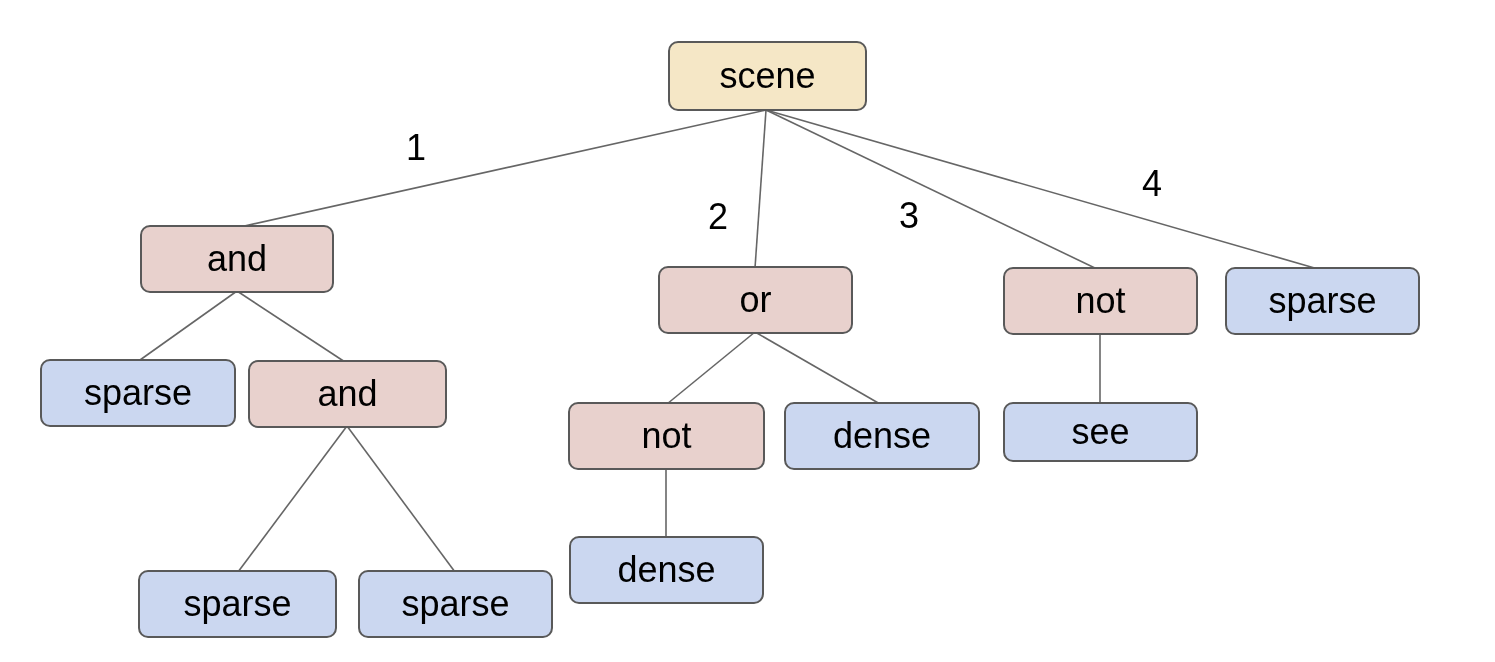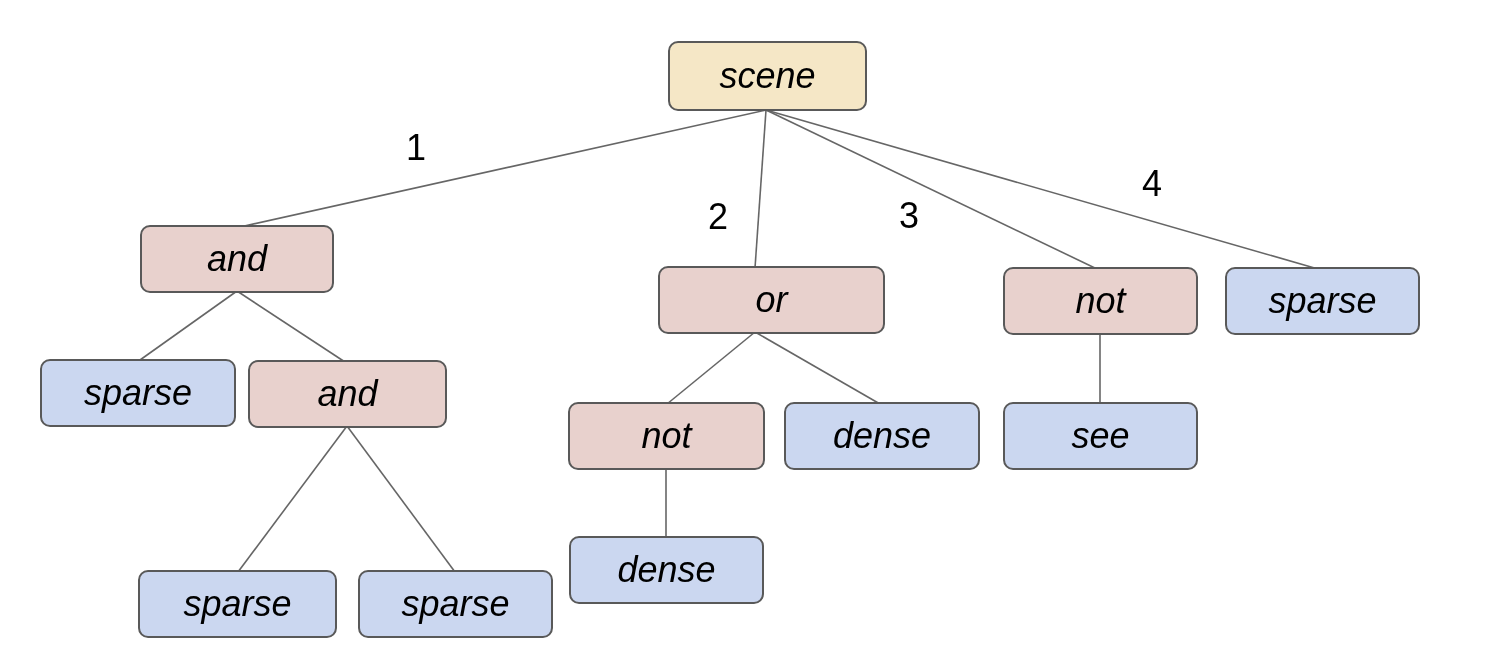--- a/index.html
+++ b/index.html
@@ -35,21 +35,20 @@
   .node {
     position: absolute;
     border: 2px solid var(--node-border, #595959);
     border-radius: 10px;
     display: flex;
     align-items: center;
     justify-content: center;
     font-size: 36px;
     color: var(--text, #000000);
     line-height: 1;
-    font-style: italic;
   }
   .node.root { background: var(--root-fill, #f5e7c6); }
   .node.op   { background: var(--operator-fill, #e8d1cd); }
   .node.leaf { background: var(--leaf-fill, #cbd7f0); }
 </style>
 </head>
 <body>
 
 <div class="canvas">
 
@@ -77,21 +76,21 @@
     <text class="edge-label" x="1152" y="196">4</text>
   </svg>
 
   <div class="node root" style="left:668px; top:41px; width:199px; height:70px;">
     <span>scene</span>
   </div>
 
   <div class="node op" style="left:140px; top:225px; width:194px; height:68px;">
     <span>and</span>
   </div>
-  <div class="node op" style="left:658px; top:266px; width:227px; height:68px;">
+  <div class="node op" style="left:658px; top:266px; width:195px; height:68px;">
     <span>or</span>
   </div>
   <div class="node op" style="left:1003px; top:267px; width:195px; height:68px;">
     <span>not</span>
   </div>
   <div class="node leaf" style="left:1225px; top:267px; width:195px; height:68px;">
     <span>sparse</span>
   </div>
 
   <div class="node leaf" style="left:40px; top:359px; width:196px; height:68px;">
@@ -99,21 +98,21 @@
   </div>
   <div class="node op" style="left:248px; top:360px; width:199px; height:68px;">
     <span>and</span>
   </div>
   <div class="node op" style="left:568px; top:402px; width:197px; height:68px;">
     <span>not</span>
   </div>
   <div class="node leaf" style="left:784px; top:402px; width:196px; height:68px;">
     <span>dense</span>
   </div>
-  <div class="node leaf" style="left:1003px; top:402px; width:195px; height:68px;">
+  <div class="node leaf" style="left:1003px; top:402px; width:195px; height:60px;">
     <span>see</span>
   </div>
 
   <div class="node leaf" style="left:569px; top:536px; width:195px; height:68px;">
     <span>dense</span>
   </div>
   <div class="node leaf" style="left:138px; top:570px; width:199px; height:68px;">
     <span>sparse</span>
   </div>
   <div class="node leaf" style="left:358px; top:570px; width:195px; height:68px;">

